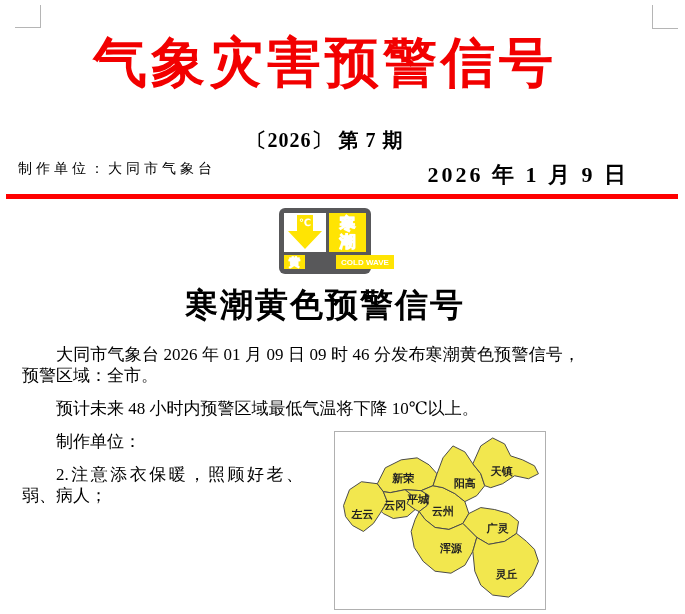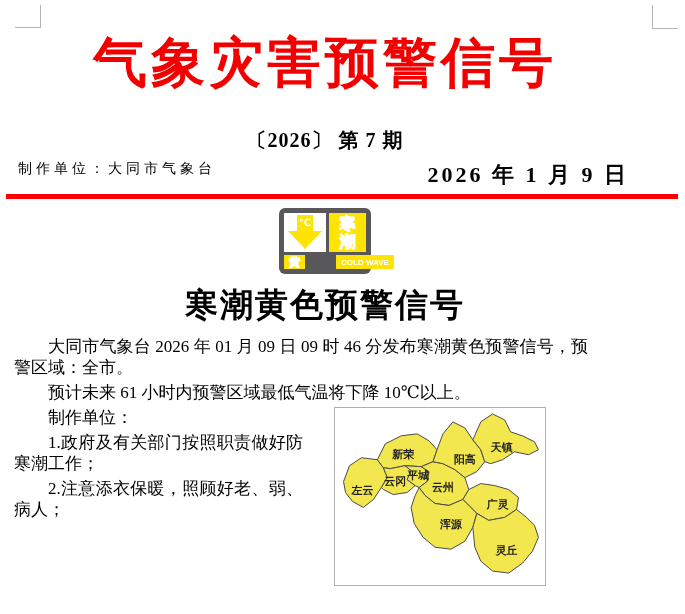--- a/index.html
+++ b/index.html
@@ -57,21 +57,21 @@
     font-size:8px;letter-spacing:0;white-space:nowrap;margin-left:28px;}
 
   .warn-heading{top:283px;font-size:33px;font-weight:bold;letter-spacing:2px;
     font-family:"Liberation Sans","DejaVu Sans",sans-serif;}
 
   
   .body-text{
     position:absolute;left:10px;top:332px;width:582px;
     font-size:17px;line-height:21px;text-align:justify;line-break:strict;word-break:normal;
   }
-  .body-text p{margin:4px;text-indent:2em;}
+  .body-text p{margin:12px;text-indent:2em;}
 
   .map-float{float:right;width:289px;height:181px;}
   .map-box{margin-left:31px;width:212px;height:179px;border:1px solid #b0b0b0;background:#ffffff;
     box-sizing:border-box;}
   .map-box svg{display:block;}
   .district{fill:var(--map-yellow);stroke:var(--map-stroke);stroke-width:1;stroke-linejoin:round;}
   .map-label{font-family:"Liberation Sans","DejaVu Sans",sans-serif;font-size:11px;font-weight:600;
     fill:#222222;text-anchor:middle;}
 </style>
 </head>
@@ -104,21 +104,21 @@
       <span>黄</span>
     </div>
     <div class="cell cell-en">COLD WAVE</div>
   </div>
 </div>
 
 <div class="center-col warn-heading">寒潮黄色预警信号</div>
 
 <div class="body-text">
   <p>大同市气象台 2026 年 01 月 09 日 09 时 46 分发布寒潮黄色预警信号，预警区域：全市。</p>
-  <p>预计未来 61 小时内预警区域最低气温将下降 10℃以上。</p>
+  <p>预计未来 48 小时内预警区域最低气温将下降 10℃以上。</p>
 
   <div class="map-float">
     <div class="map-box">
       <svg width="210" height="177" viewBox="0 0 210 178">
         <polygon class="district" points="8,74 14,58 26,50 42,52 48,60 52,70 46,80 38,92 28,100 17,94 10,85"></polygon>
         <polygon class="district" points="42,52 50,36 66,28 82,26 94,33 102,42 98,54 86,59 70,58 55,61 48,60"></polygon>
         <polygon class="district" points="48,60 55,61 70,58 76,63 72,72 80,78 72,85 58,87 48,82 46,80 52,70"></polygon>
         <polygon class="district" points="70,58 86,59 94,64 92,74 84,80 80,78 72,72 76,63"></polygon>
         <polygon class="district" points="86,59 98,54 108,56 120,62 130,70 134,82 128,92 114,98 100,96 90,88 84,80 92,74 94,64"></polygon>
         <polygon class="district" points="98,54 102,42 108,26 118,14 130,20 138,32 146,42 150,54 142,64 130,70 120,62 108,56"></polygon>
@@ -135,15 +135,14 @@
         <text class="map-label" x="130" y="55">阳高</text>
         <text class="map-label" x="167" y="43">天镇</text>
         <text class="map-label" x="163" y="101">广灵</text>
         <text class="map-label" x="116" y="121">浑源</text>
         <text class="map-label" x="172" y="147">灵丘</text>
       </svg>
     </div>
   </div>
 
   <p>制作单位：</p>
-  <p>1.政府及有关部门按照职责做好防寒潮工作；</p>
   <p>2.注意添衣保暖，照顾好老、弱、病人；</p>
 </div>
 
 </body></html>

